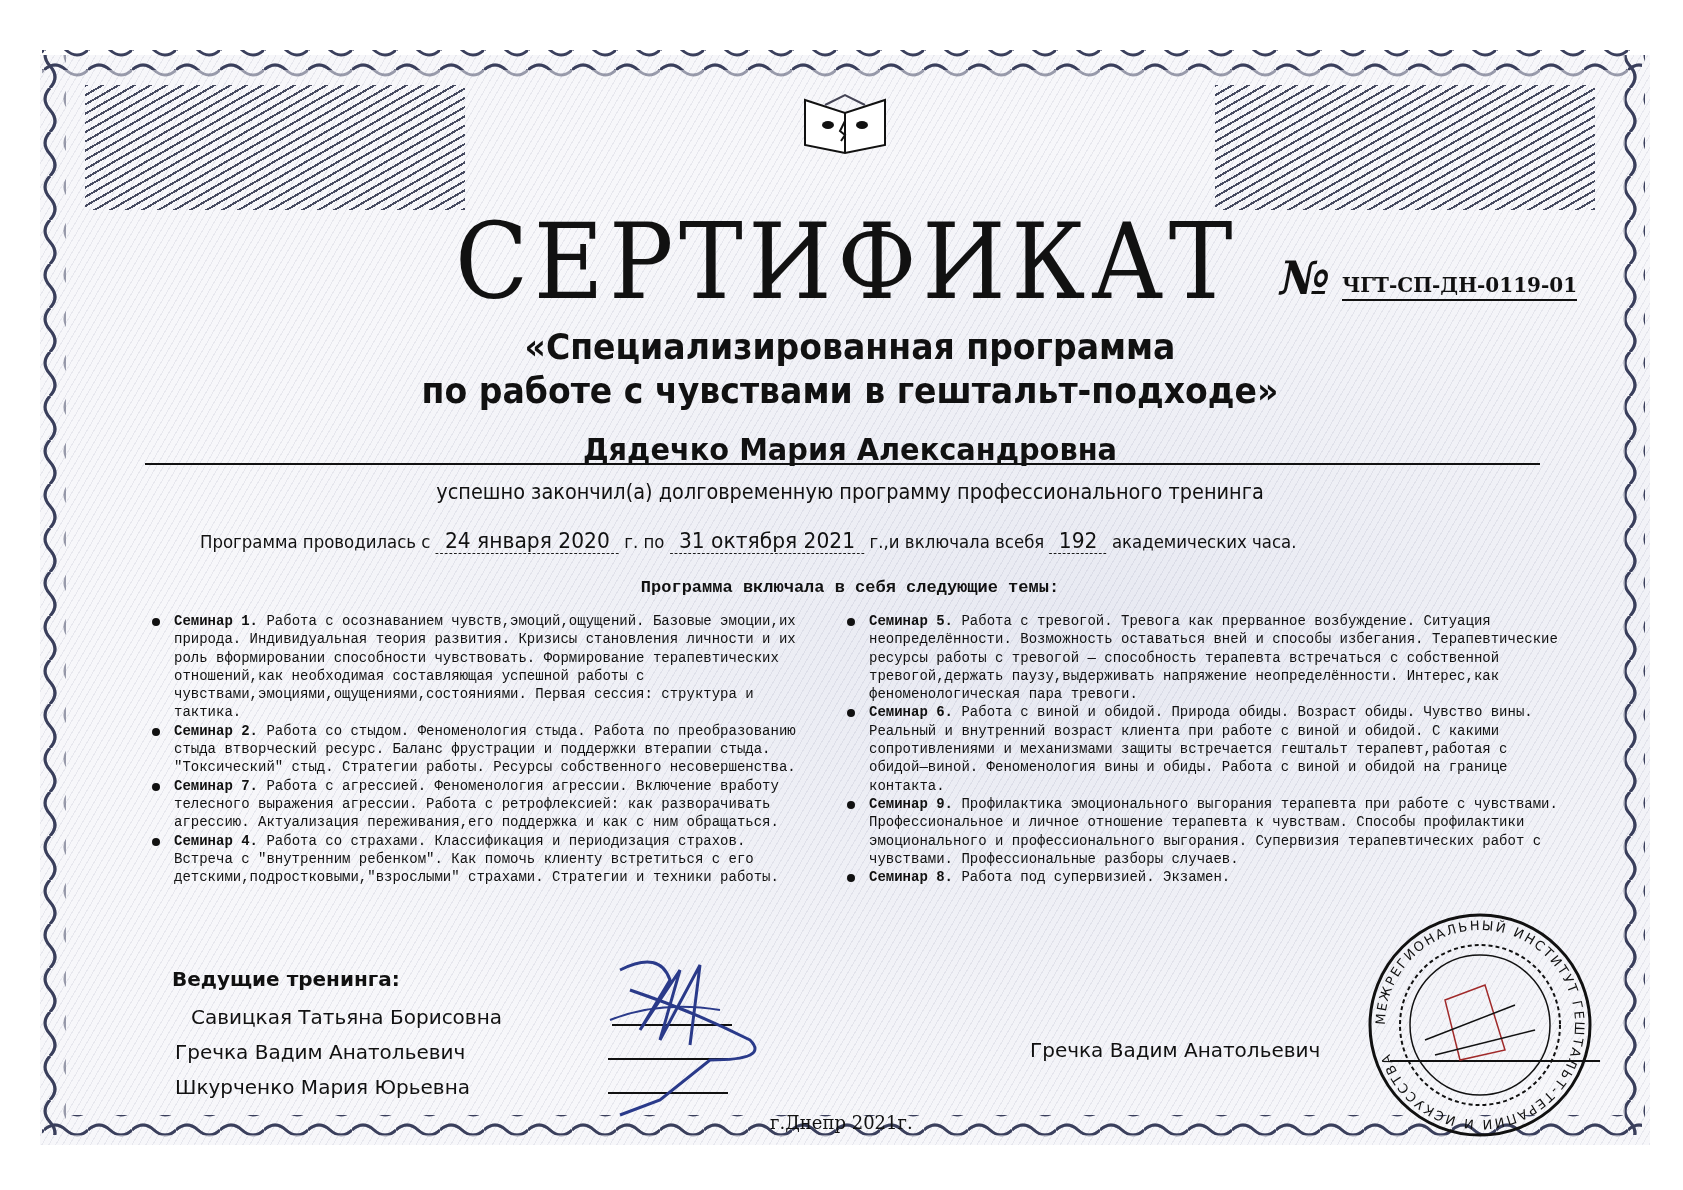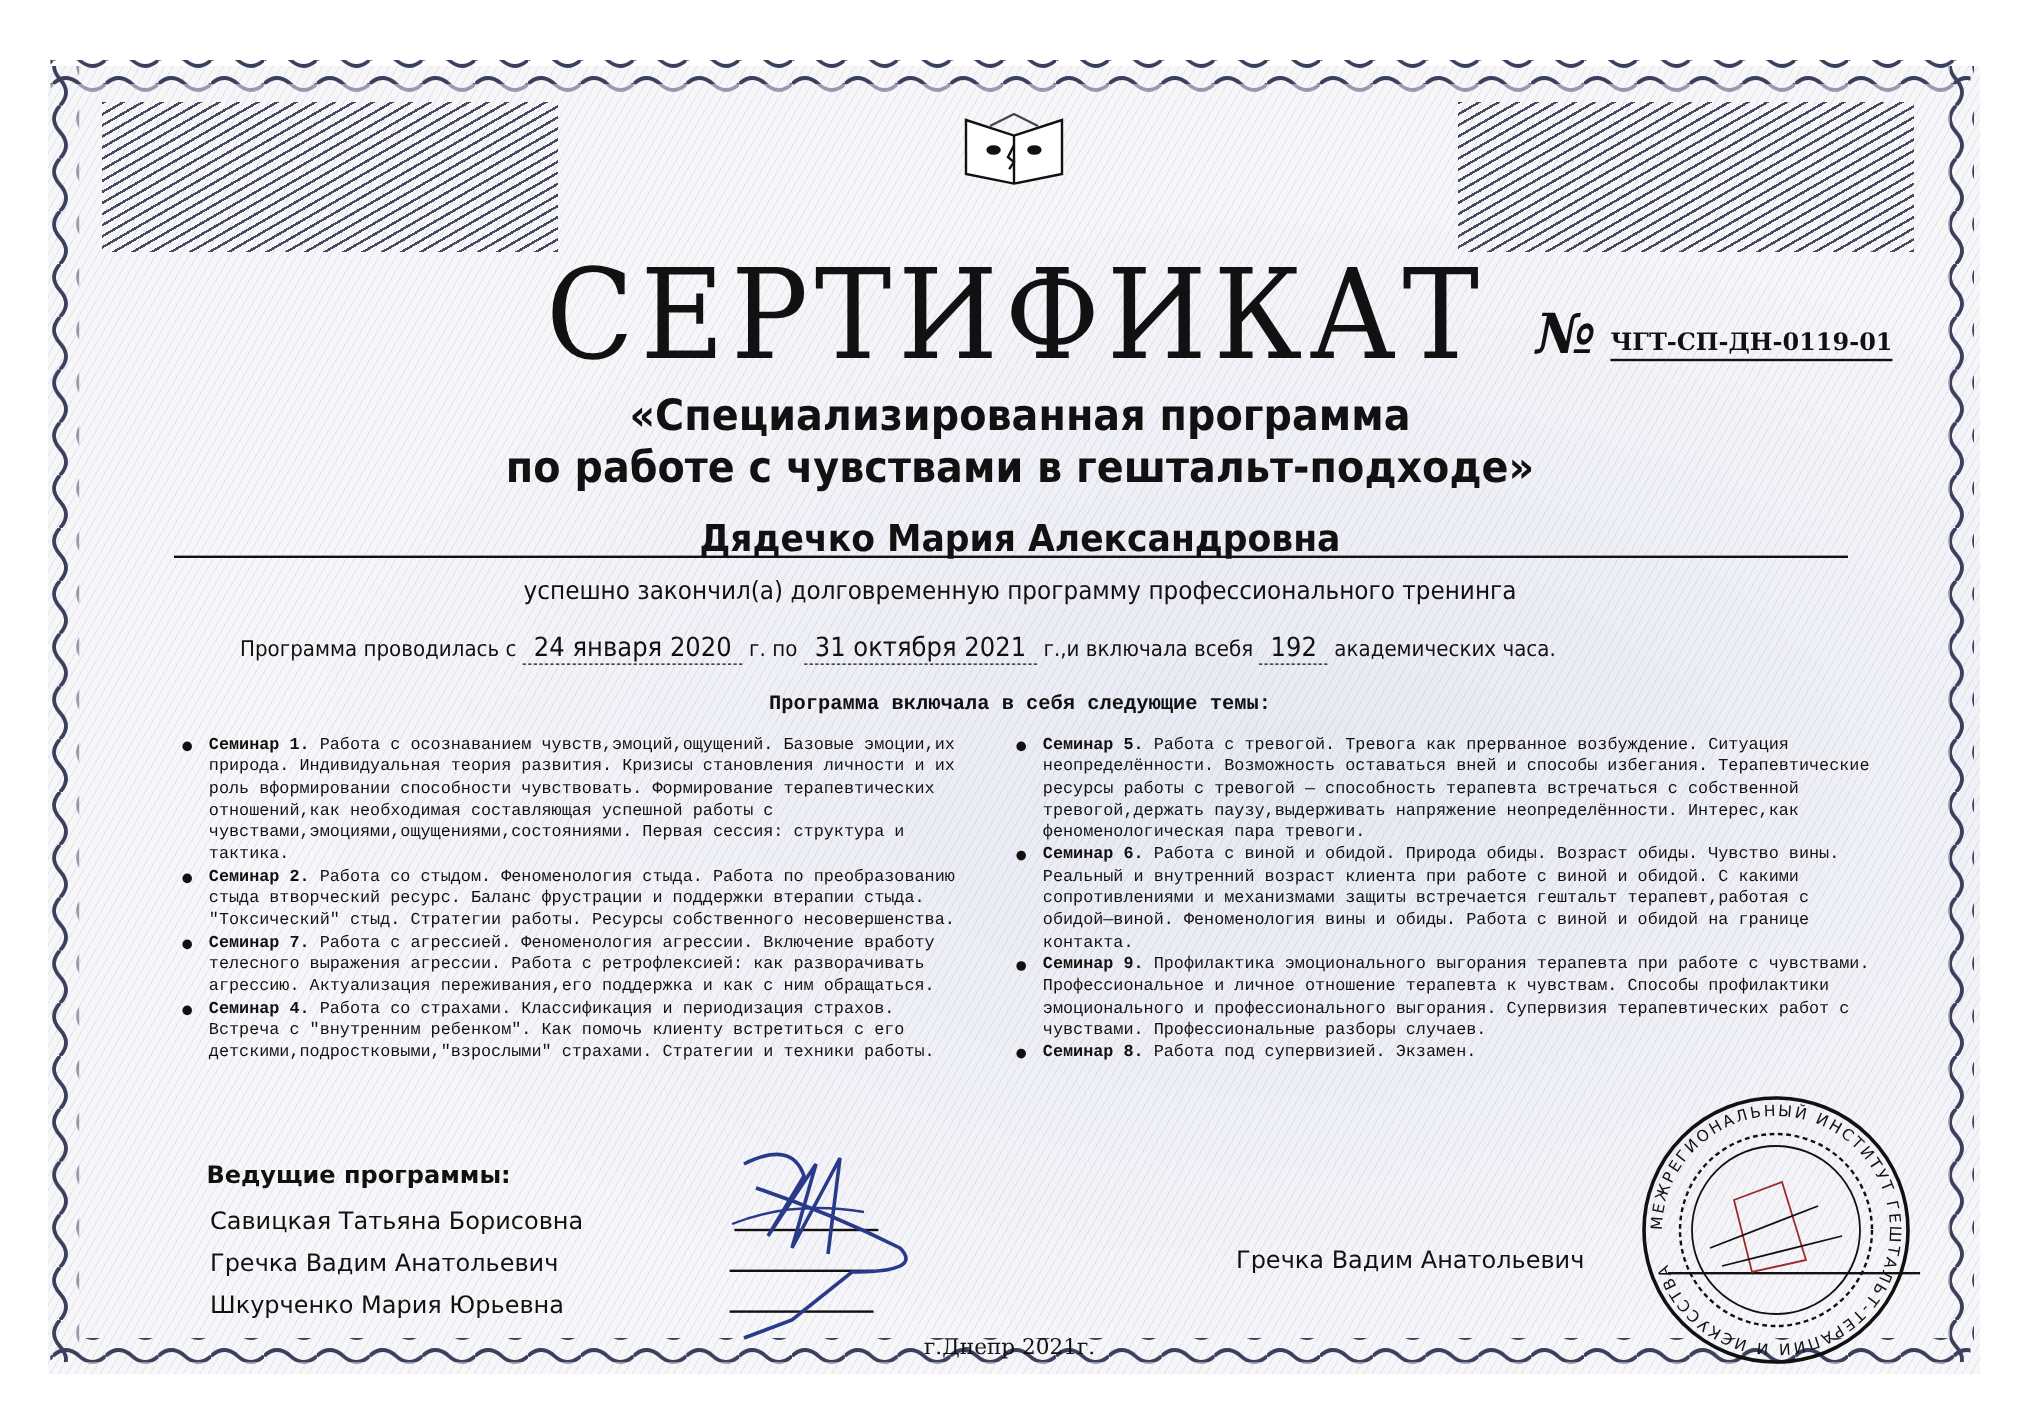--- a/index.html
+++ b/index.html
@@ -143,22 +143,22 @@
   <div class="item"><span class="dot"></span><b>Семинар 4.</b> <span>Работа со страхами. Классификация и периодизация страхов. Встреча с "внутренним ребенком". Как помочь клиенту встретиться с его детскими,подростковыми,"взрослыми" страхами. Стратегии и техники работы.</span></div>
 </div>
 
 <div class="col right">
   <div class="item"><span class="dot"></span><b>Семинар 5.</b> <span>Работа с тревогой. Тревога как прерванное возбуждение. Ситуация неопределённости. Возможность оставаться вней и способы избегания. Терапевтические ресурсы работы с тревогой — способность терапевта встречаться с собственной тревогой,держать паузу,выдерживать напряжение неопределённости. Интерес,как феноменологическая пара тревоги.</span></div>
   <div class="item"><span class="dot"></span><b>Семинар 6.</b> <span>Работа с виной и обидой. Природа обиды. Возраст обиды. Чувство вины. Реальный и внутренний возраст клиента при работе с виной и обидой. С какими сопротивлениями и механизмами защиты встречается гештальт терапевт,работая с обидой—виной. Феноменология вины и обиды. Работа с виной и обидой на границе контакта.</span></div>
   <div class="item"><span class="dot"></span><b>Семинар 9.</b> <span>Профилактика эмоционального выгорания терапевта при работе с чувствами. Профессиональное и личное отношение терапевта к чувствам. Способы профилактики эмоционального и профессионального выгорания. Супервизия терапевтических работ с чувствами. Профессиональные разборы случаев.</span></div>
   <div class="item"><span class="dot"></span><b>Семинар 8.</b> <span>Работа под супервизией. Экзамен.</span></div>
 </div>
 
-<div class="leaders-h">Ведущие программы:</div>
-<div class="leader" style="top:1005px;">Савицкая Татьяна Борисовна</div>
+<div class="leaders-h">Ведущие тренинга:</div>
+<div class="leader" style="top:1005px;margin-left:16px;">Савицкая Татьяна Борисовна</div>
 <div class="leader" style="top:1040px;">Гречка Вадим Анатольевич</div>
 <div class="leader" style="top:1075px;">Шкурченко Мария Юрьевна</div>
 <div class="sigline" style="left:612px;top:1024px;width:120px;"></div>
 <div class="sigline" style="left:608px;top:1058px;width:120px;"></div>
 <div class="sigline" style="left:608px;top:1092px;width:120px;"></div>
 
 <svg class="signature" viewBox="0 0 180 170">
   <path d="M20 20 Q60 0 70 30 L40 80 L80 20 L60 90 L100 15 L90 95 M30 40 Q90 60 150 90 Q170 110 110 110 L60 150 L20 165" fill="none" stroke="#2a3a8a" stroke-width="3"></path>
   <path d="M10 70 Q60 50 120 60" fill="none" stroke="#2a3a8a" stroke-width="2"></path>
 </svg>

